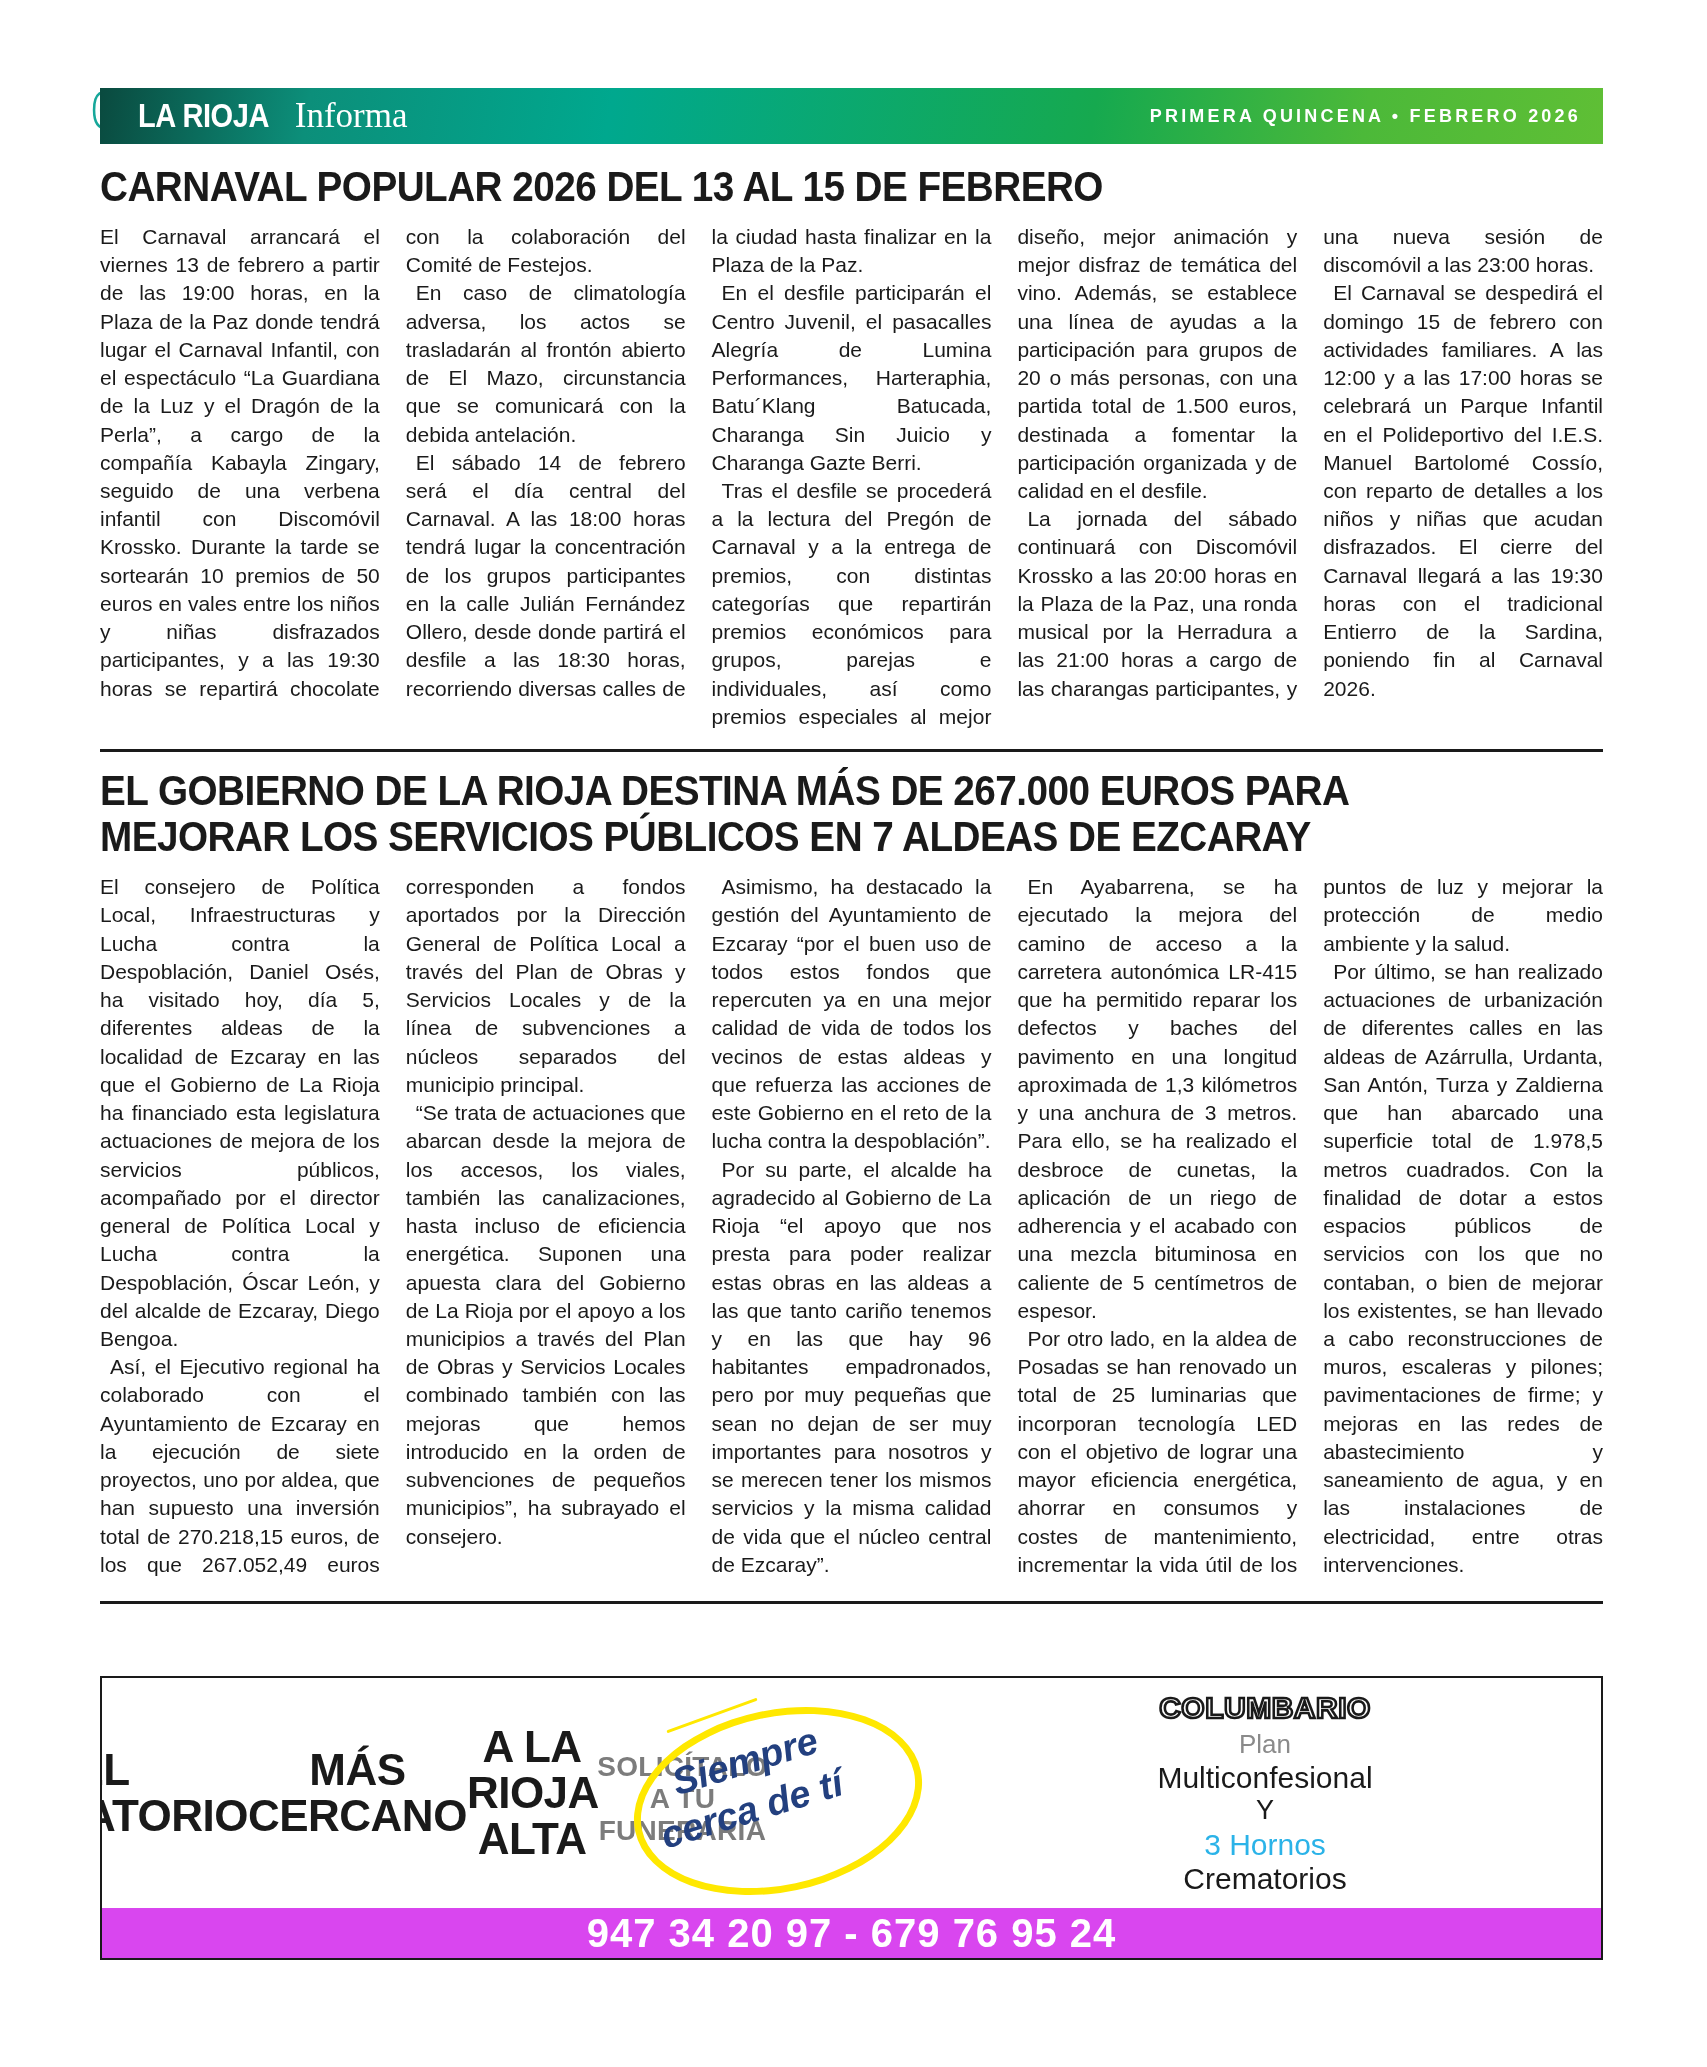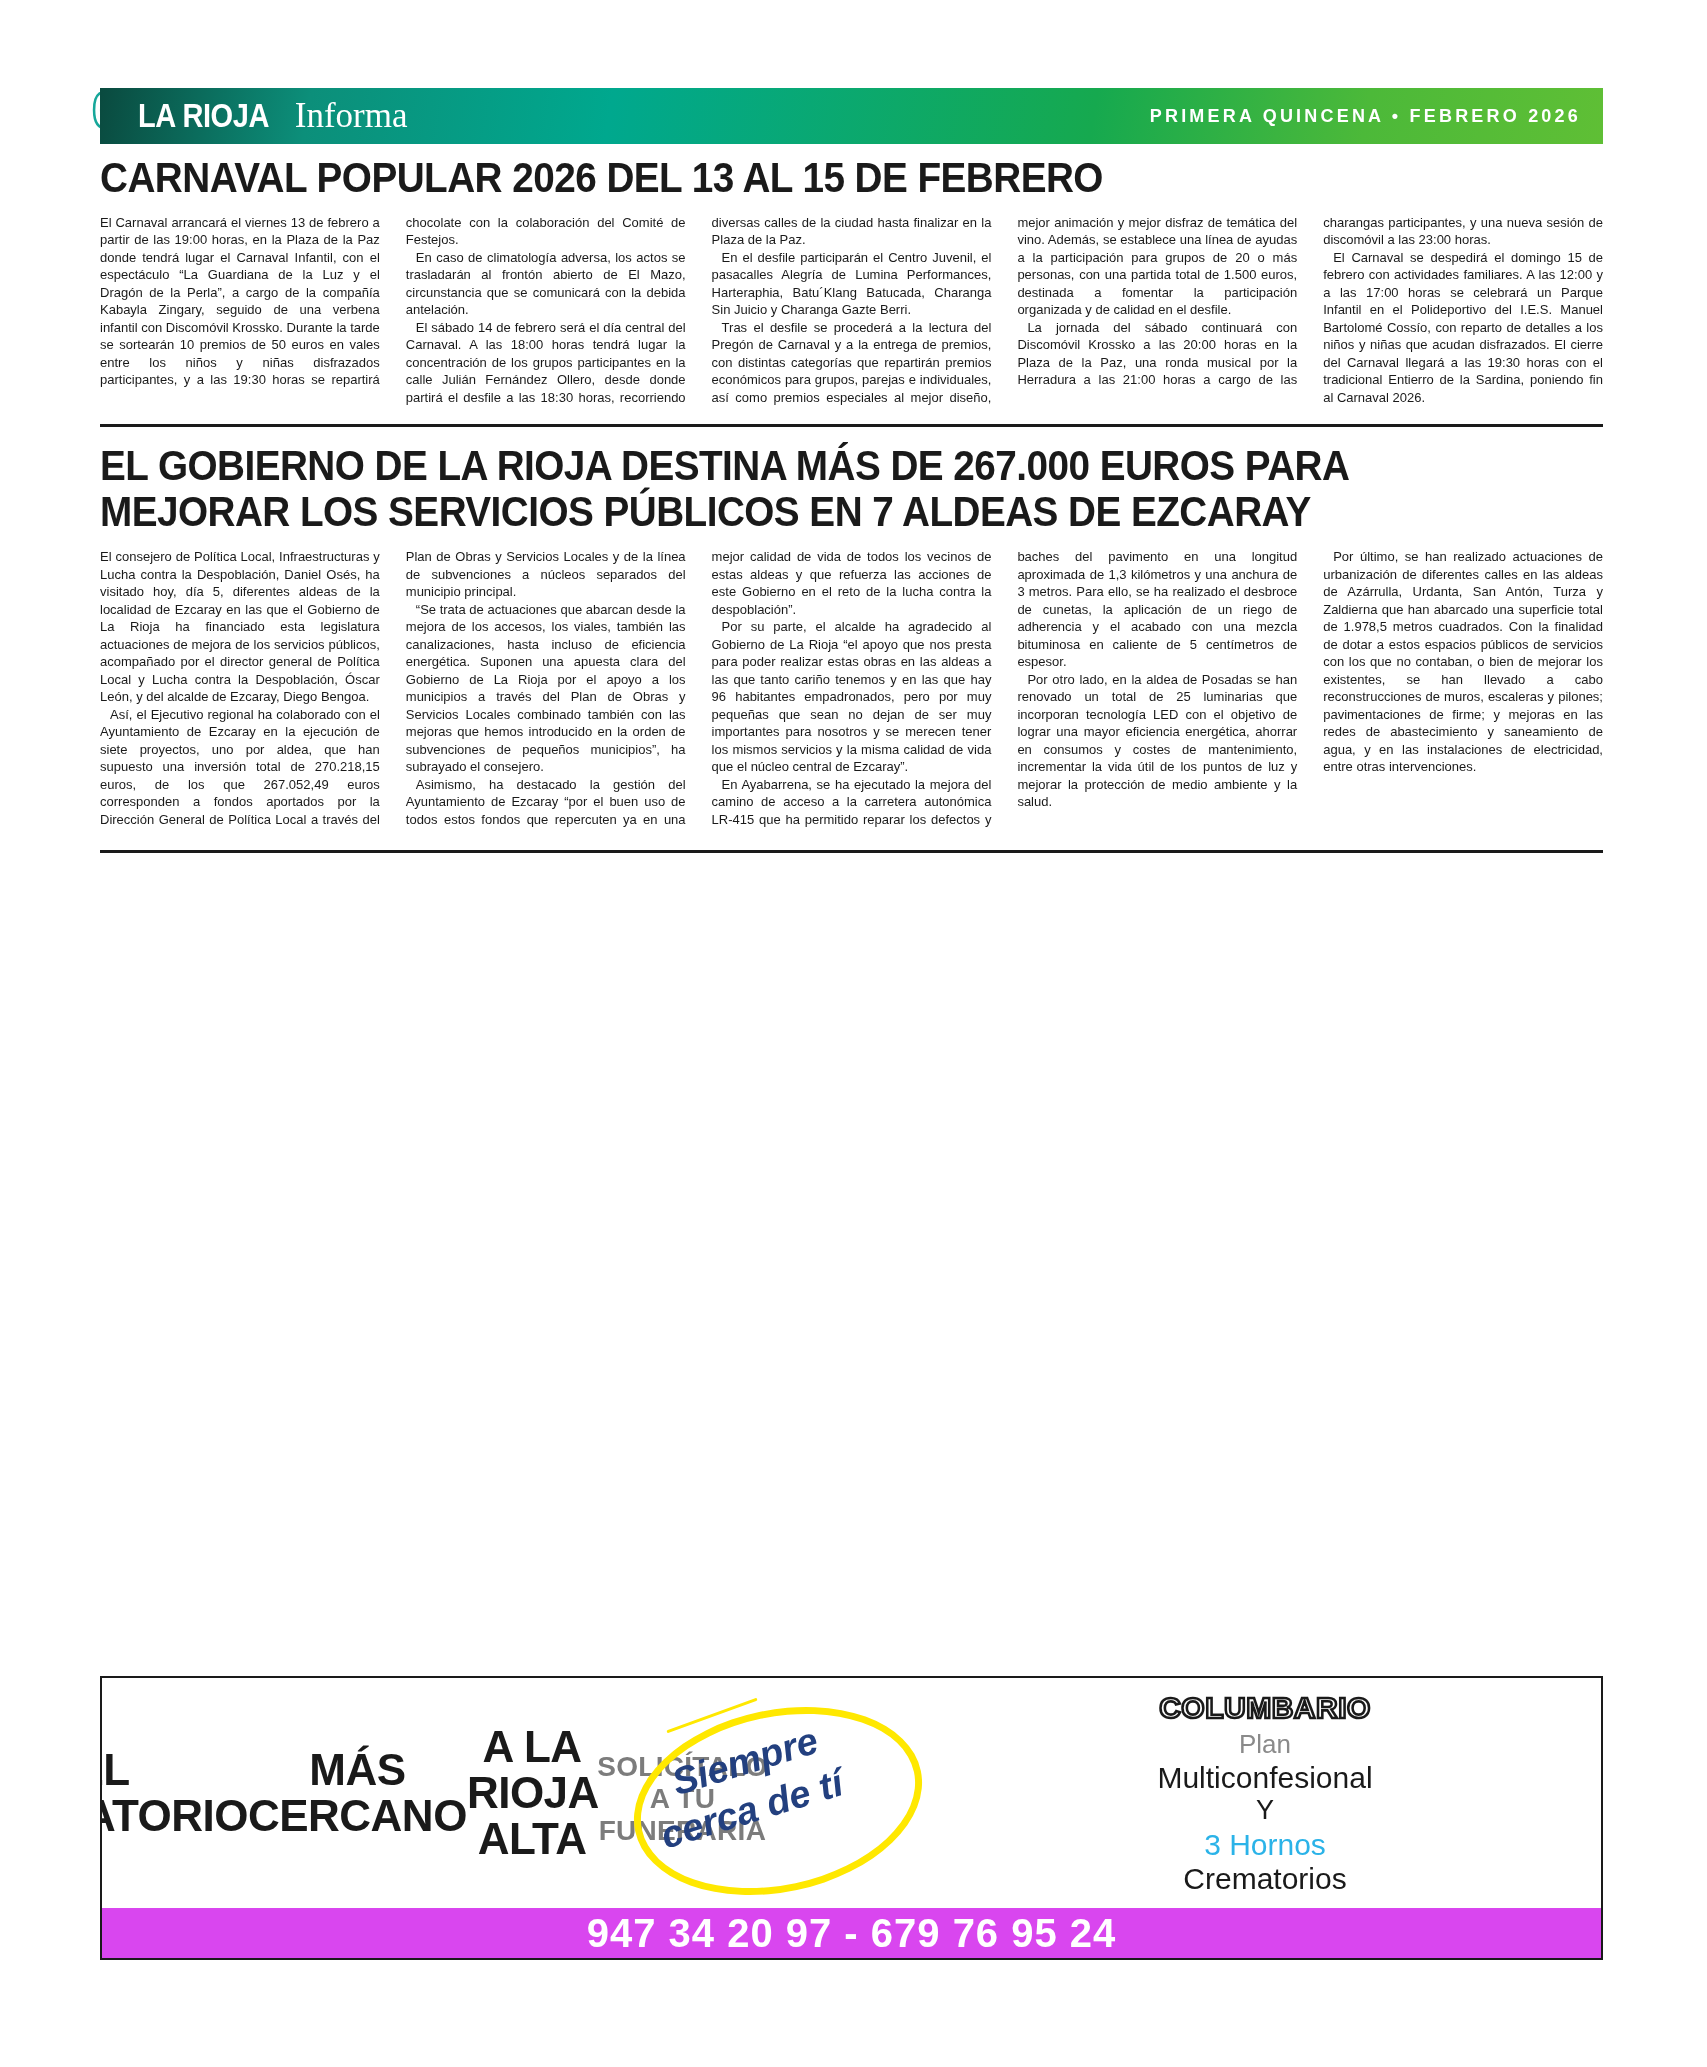--- a/index.html
+++ b/index.html
@@ -59,21 +59,21 @@
     font-size:52px;
     letter-spacing:-1px;
     color:#ffffff;
     -webkit-text-stroke:2.5px #17a79a;
     text-shadow:none;
   }
 
   
   .content{
     position:absolute;
-    left:100px;top:156px;
+    left:100px;top:165px;
     width:1503px;
   }
 
   h1.hl{
     margin:0 0 14px 0;
     font-family:"Liberation Sans", sans-serif;
     font-weight:bold;
     font-size:43px;
     line-height:1.02;
     letter-spacing:-0.6px;
@@ -84,21 +84,21 @@
   }
   h1.hl2{
     font-size:43px;
     line-height:1.06;
   }
 
   .cols5{
     column-count:5;
     column-gap:26px;
     column-fill:balance;
-    font-size:13px;
+    font-size:21px;
     line-height:1.345;
     text-align:justify;
     text-justify:inter-word;
     hyphens:none;
   }
   .cols5 p{
     margin:0;
     text-indent:0;
   }
   .cols5 p.ind{ text-indent:10px; }

